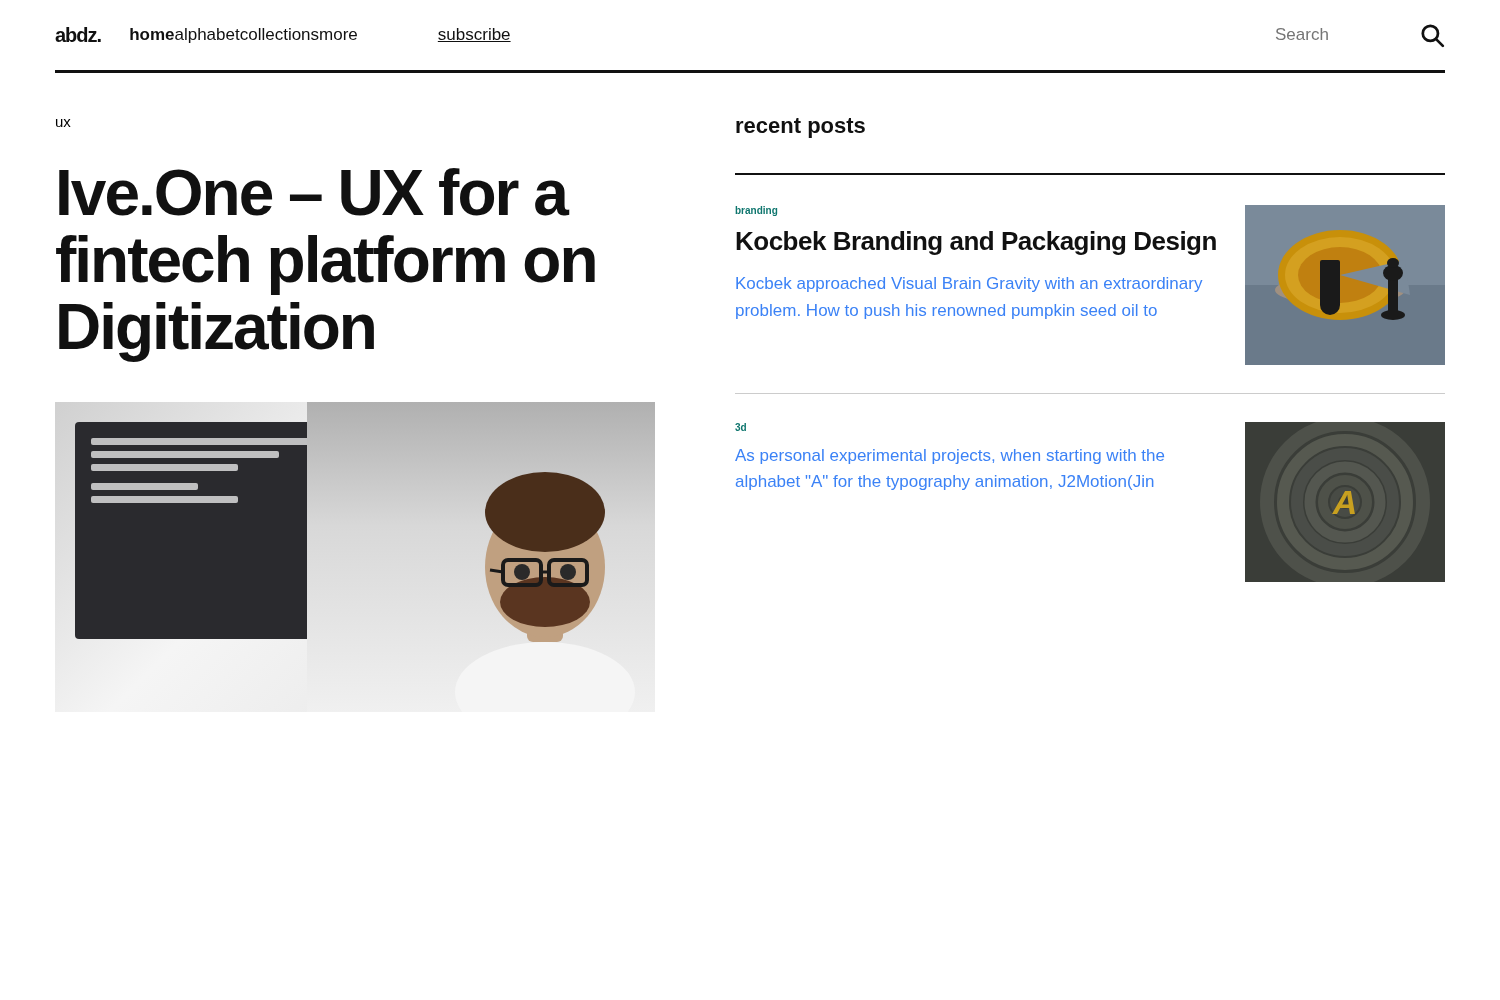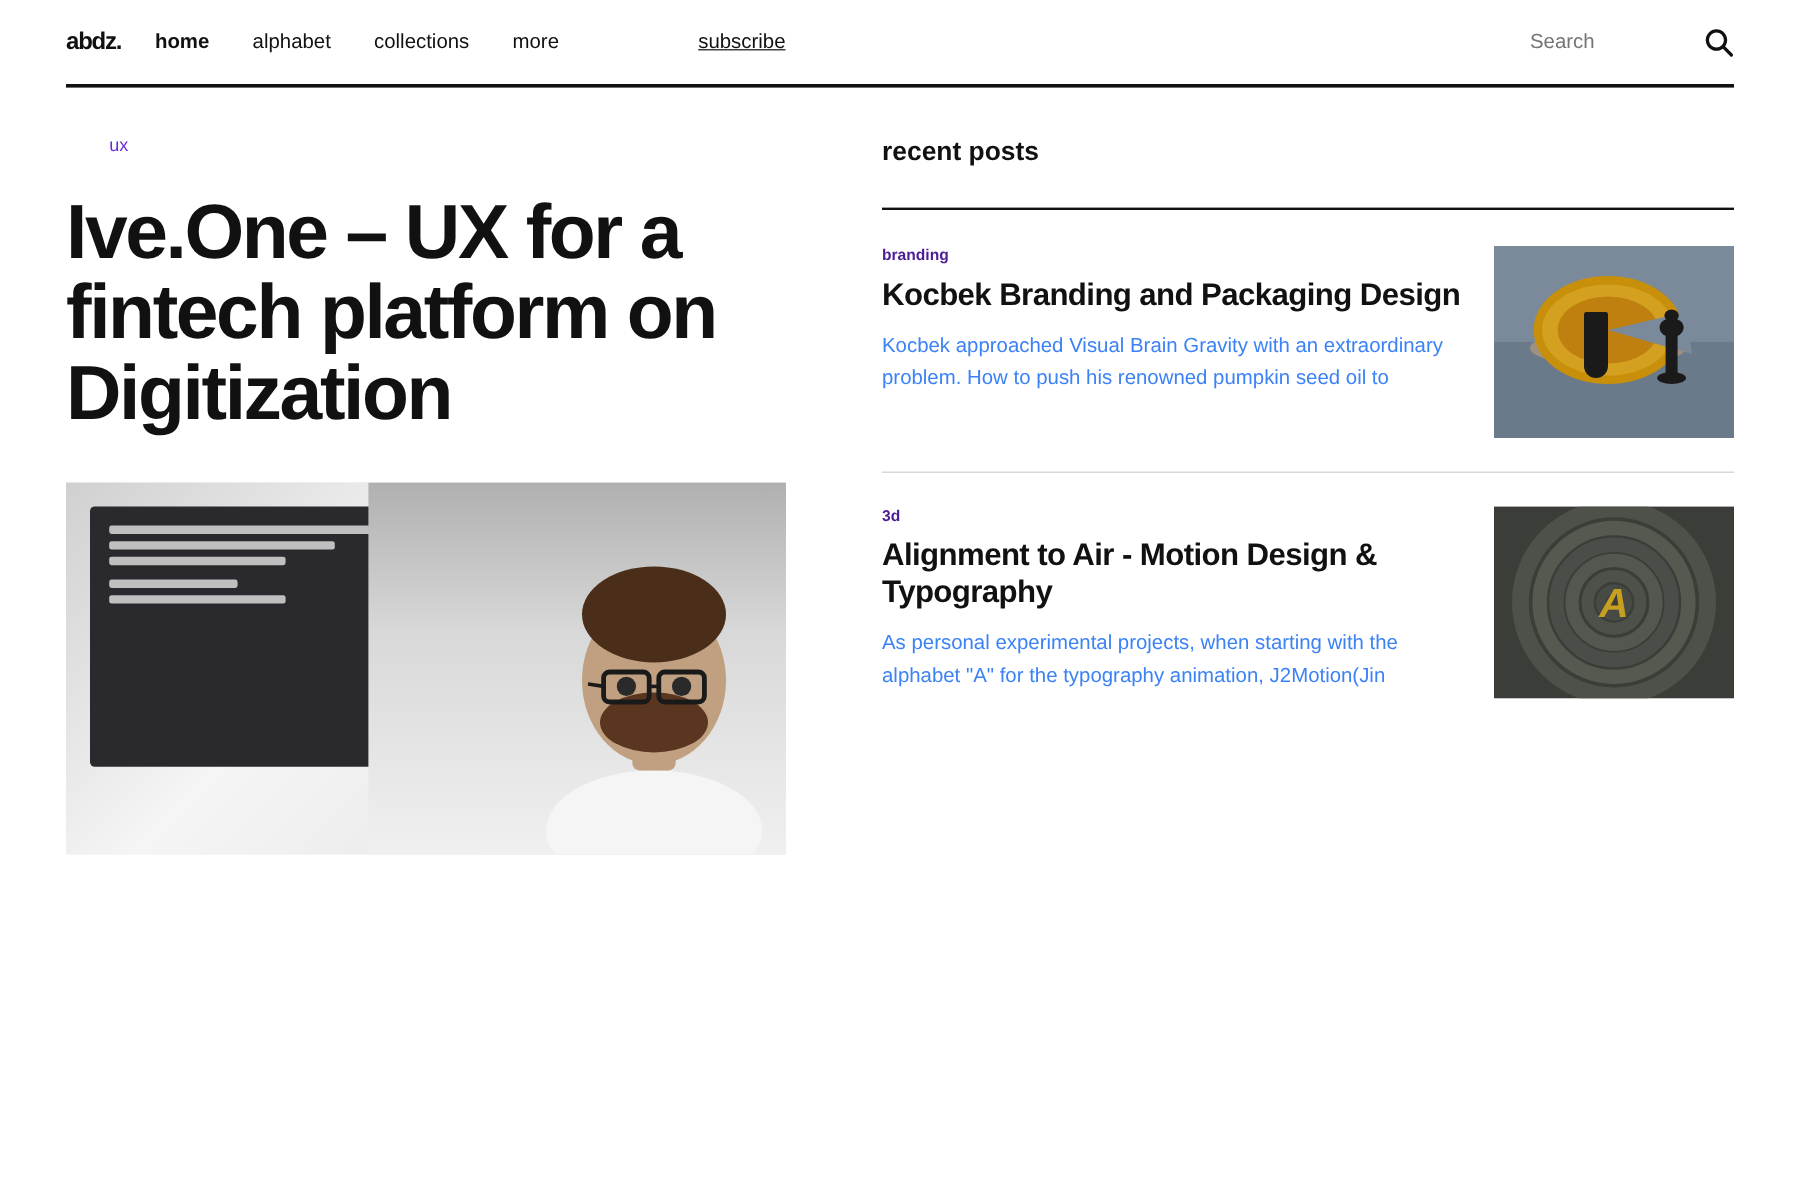--- a/index.html
+++ b/index.html
@@ -29,21 +29,20 @@
       font-size: 20px;
       font-weight: 800;
       letter-spacing: -1px;
       margin-right: 28px;
       flex-shrink: 0;
     }
 
     nav {
       display: flex;
       align-items: center;
-      gap: 36px;
       flex: 1;
     }
 
     .nav-link {
       font-size: 17px;
       color: #111;
       text-decoration: none;
       cursor: pointer;
     }
 
@@ -101,24 +100,23 @@
 
     
     .left-col {
       flex: 0 0 660px;
       padding-right: 60px;
     }
 
     .section-tag {
       font-size: 15px;
       font-weight: 400;
-      color: #6d28d9;
+      color: #000000;
       margin-bottom: 30px;
       letter-spacing: 0;
-      margin-left: 36px;
     }
 
     .main-title {
       font-size: 64px;
       font-weight: 900;
       line-height: 1.05;
       letter-spacing: -2px;
       margin-bottom: 40px;
     }
 
@@ -210,24 +208,24 @@
       gap: 0;
       align-items: flex-start;
     }
 
     .post-card-content {
       flex: 1;
       padding-right: 28px;
     }
 
     .post-category {
-      font-size: 13px;
+      font-size: 10px;
       font-weight: 700;
       margin-bottom: 10px;
-      color: #4c1d95;
+      color: #0f766e;
     }
 
     .post-title {
       font-size: 26px;
       font-weight: 800;
       line-height: 1.2;
       margin-bottom: 14px;
       letter-spacing: -0.5px;
     }
 
@@ -388,21 +386,20 @@
           </svg>
         </div>
       </div>
     </div>
 
     <div class="post-divider"></div>
 
     <div class="post-card">
       <div class="post-card-content">
         <div class="post-category">3d</div>
-        <h3 class="post-title">Alignment to Air - Motion Design &amp; Typography</h3>
         <p class="post-excerpt">As personal experimental projects, when starting with the alphabet "A" for the typography animation, J2Motion(Jin</p>
       </div>
       <div class="post-thumbnail">
         <div class="thumb-3d">
           <svg viewBox="0 0 200 160" width="200" height="160">
             <rect width="200" height="160" fill="#3a3d38"></rect>
 
             <circle cx="100" cy="80" r="78" fill="none" stroke="#4e514a" stroke-width="14"></circle>
             <circle cx="100" cy="80" r="62" fill="none" stroke="#565950" stroke-width="12"></circle>
             <circle cx="100" cy="80" r="48" fill="none" stroke="#4a4d48" stroke-width="12"></circle>

